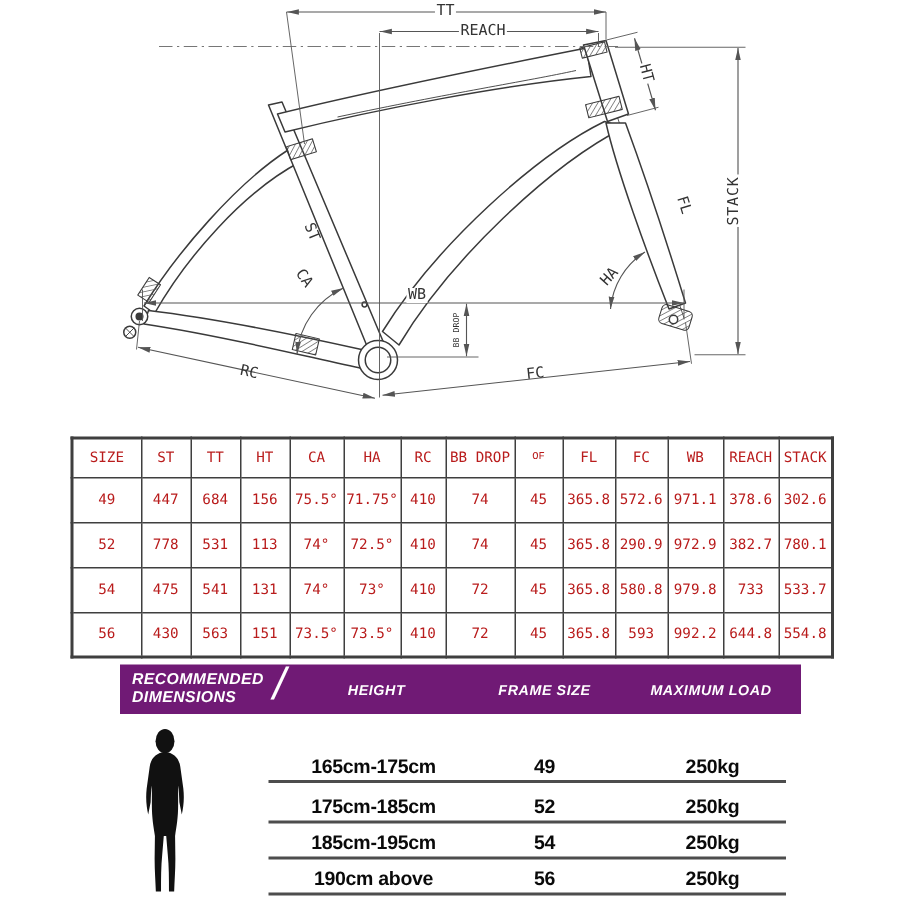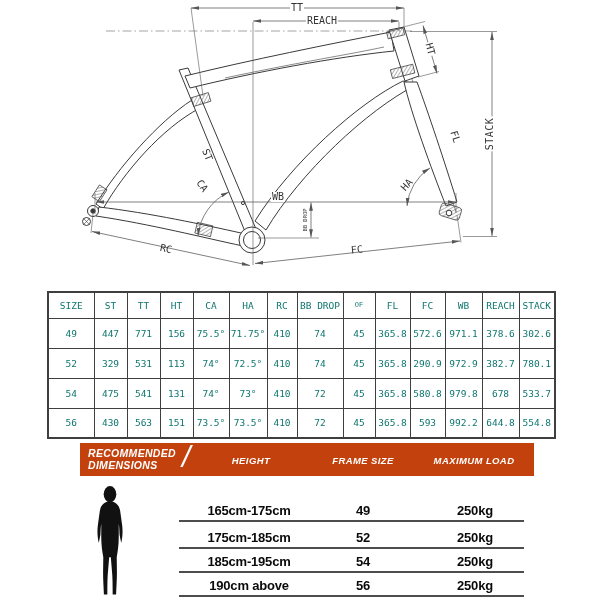--- a/index.html
+++ b/index.html
@@ -9,30 +9,30 @@
   
   .diagram{position:absolute;left:0;top:0;width:600px;height:290px;}
   .diagram svg{position:absolute;left:0;top:0;}
   .dlabel{position:absolute;font:10px "DejaVu Sans Mono",monospace;color:#333;
           background:#fff;padding:0 1px;line-height:1;white-space:nowrap;
           transform:translate(-50%,-50%);}
   .dlabel.tiny{font-size:5.5px;background:transparent;}
 
   
   .geo{position:absolute;left:47px;top:291px;width:507px;border-collapse:collapse;
-       table-layout:fixed;font-family:"DejaVu Sans Mono",monospace;color:#0f766e;}
+       table-layout:fixed;font-family:"DejaVu Sans Mono",monospace;color:#b91c1c;}
   .geo th,.geo td{border:1px solid #3f3f3f;text-align:center;vertical-align:middle;
        padding:0;font-size:9.5px;font-weight:normal;white-space:nowrap;overflow:hidden;}
   .geo thead tr{height:26px;}
   .geo tbody tr{height:30px;}
   .geo th.small-h{font-size:7px;font-family:Liberation Mono, monospace;}
   .geo{border:2px solid #3f3f3f;}
 
   
-  .recbar{position:absolute;left:80px;top:443px;width:454px;height:33px;background:#c2410c;color:#fff;}
+  .recbar{position:absolute;left:80px;top:443px;width:454px;height:33px;background:#701a75;color:#fff;}
   .recbar-title{position:absolute;left:8px;top:4px;font:italic bold 10.5px "Liberation Sans",sans-serif;
                 line-height:12px;letter-spacing:.3px;}
   .recbar-title span{display:block;}
   .recbar-slash{position:absolute;left:102px;top:-3px;font:italic 300 30px "Liberation Sans",sans-serif;}
   .recbar-col{position:absolute;top:12px;transform:translateX(-50%);
               font:italic bold 9.5px "Liberation Sans",sans-serif;letter-spacing:.4px;white-space:nowrap;}
   .recbar-col.c0{left:171px;}
   .recbar-col.c1{left:283px;}
   .recbar-col.c2{left:394px;}
 
@@ -161,36 +161,36 @@
           <th>FC</th>
           <th>WB</th>
           <th>REACH</th>
           <th>STACK</th>
         </tr>
       </thead>
     <tbody id="geo-body">
         <tr>
           <td>49</td>
           <td>447</td>
-          <td>771</td>
+          <td>684</td>
           <td>156</td>
           <td>75.5°</td>
           <td>71.75°</td>
           <td>410</td>
           <td>74</td>
           <td>45</td>
           <td>365.8</td>
           <td>572.6</td>
           <td>971.1</td>
           <td>378.6</td>
           <td>302.6</td>
         </tr>
         <tr>
           <td>52</td>
-          <td>329</td>
+          <td>778</td>
           <td>531</td>
           <td>113</td>
           <td>74°</td>
           <td>72.5°</td>
           <td>410</td>
           <td>74</td>
           <td>45</td>
           <td>365.8</td>
           <td>290.9</td>
           <td>972.9</td>
@@ -203,21 +203,21 @@
           <td>541</td>
           <td>131</td>
           <td>74°</td>
           <td>73°</td>
           <td>410</td>
           <td>72</td>
           <td>45</td>
           <td>365.8</td>
           <td>580.8</td>
           <td>979.8</td>
-          <td>678</td>
+          <td>733</td>
           <td>533.7</td>
         </tr>
         <tr>
           <td>56</td>
           <td>430</td>
           <td>563</td>
           <td>151</td>
           <td>73.5°</td>
           <td>73.5°</td>
           <td>410</td>

